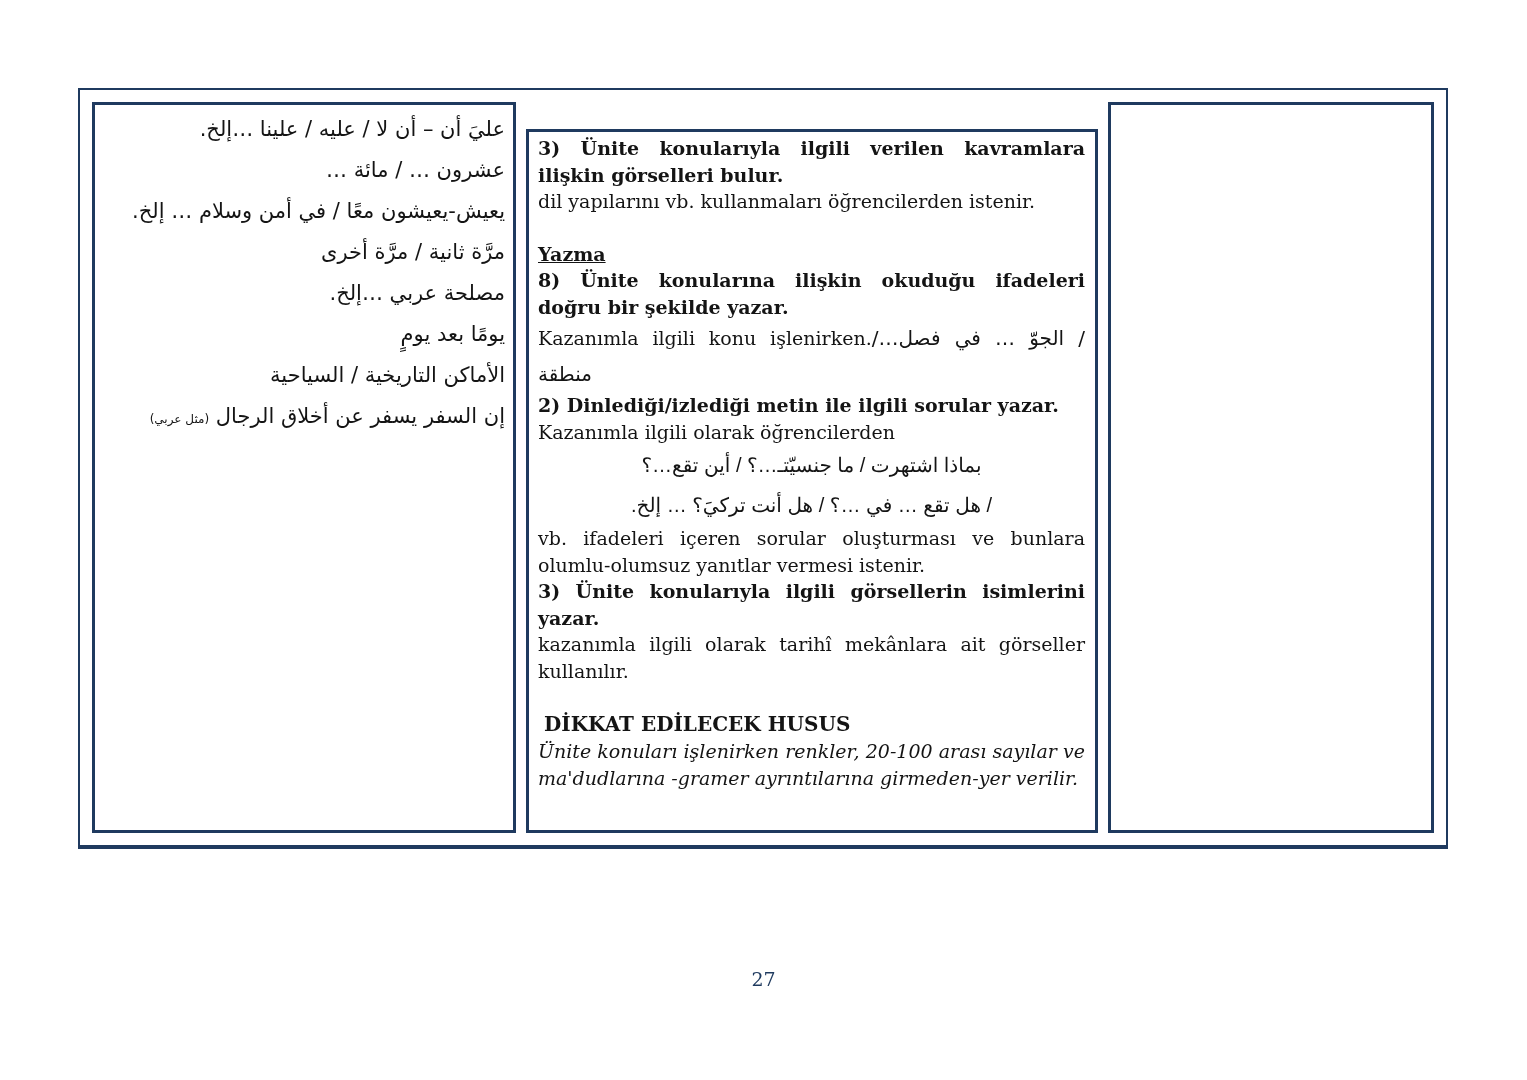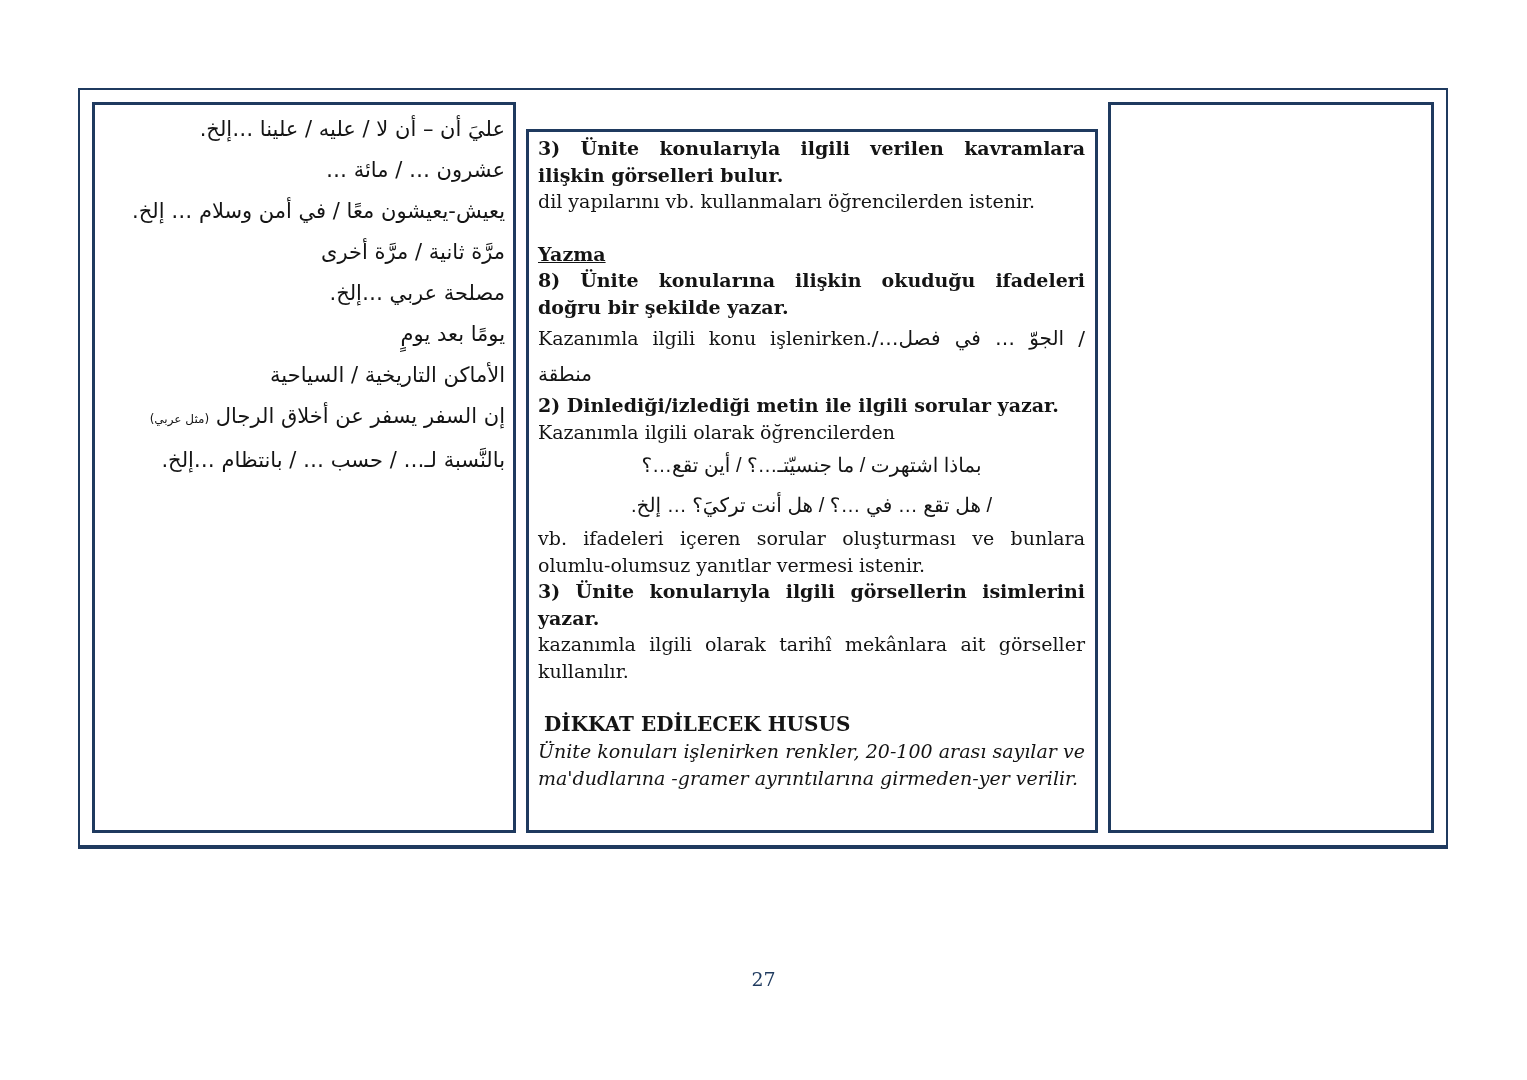--- a/index.html
+++ b/index.html
@@ -101,21 +101,20 @@
 
   <div class="cell cell-left">
     <div class="ar ar-line">عليَ أن – أن لا / عليه / علينا …إلخ.</div>
     <div class="ar ar-line">عشرون … / مائة …</div>
     <div class="ar ar-line">يعيش-يعيشون معًا / في أمن وسلام … إلخ.</div>
     <div class="ar ar-line">مرَّة ثانية / مرَّة أخرى</div>
     <div class="ar ar-line">مصلحة عربي …إلخ.</div>
     <div class="ar ar-line">يومًا بعد يومٍ</div>
     <div class="ar ar-line">الأماكن التاريخية / السياحية</div>
     <div class="ar ar-line"><span>إن السفر يسفر عن أخلاق الرجال </span><span class="ar-small">(مثل عربي)</span></div>
-    <div class="ar ar-line">بالنَّسبة لـ… / حسب … / بانتظام …إلخ.</div>
   </div>
 
   <div class="cell cell-middle">
     <p class="para bold">3) Ünite konularıyla ilgili verilen kavramlara ilişkin görselleri bulur.</p>
     <p class="para">dil yapılarını vb. kullanmaları öğrencilerden istenir.</p>
     <div class="spacer"></div>
     <p class="para bold"><span class="underline">Yazma</span></p>
     <p class="para bold">8) Ünite konularına ilişkin okuduğu ifadeleri doğru bir şekilde yazar.</p>
     <p class="para mixed"><span>Kazanımla ilgili konu işlenirken.</span><bdi dir="rtl" class="ar" style="font-size:20px">/ الجوّ … في فصل…/ منطقة</bdi></p>
     <p class="para bold">2) Dinlediği/izlediği metin ile ilgili sorular yazar.</p>

